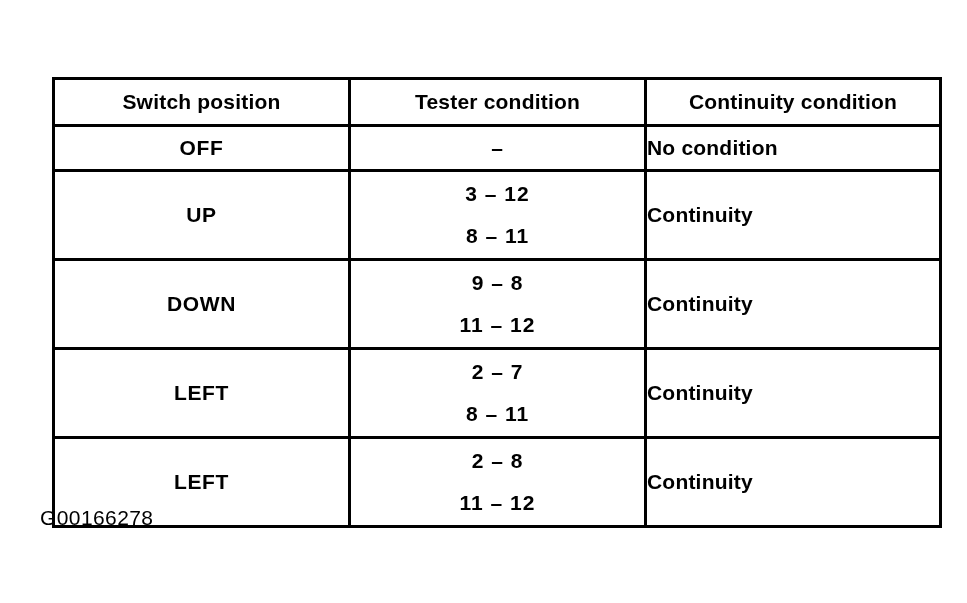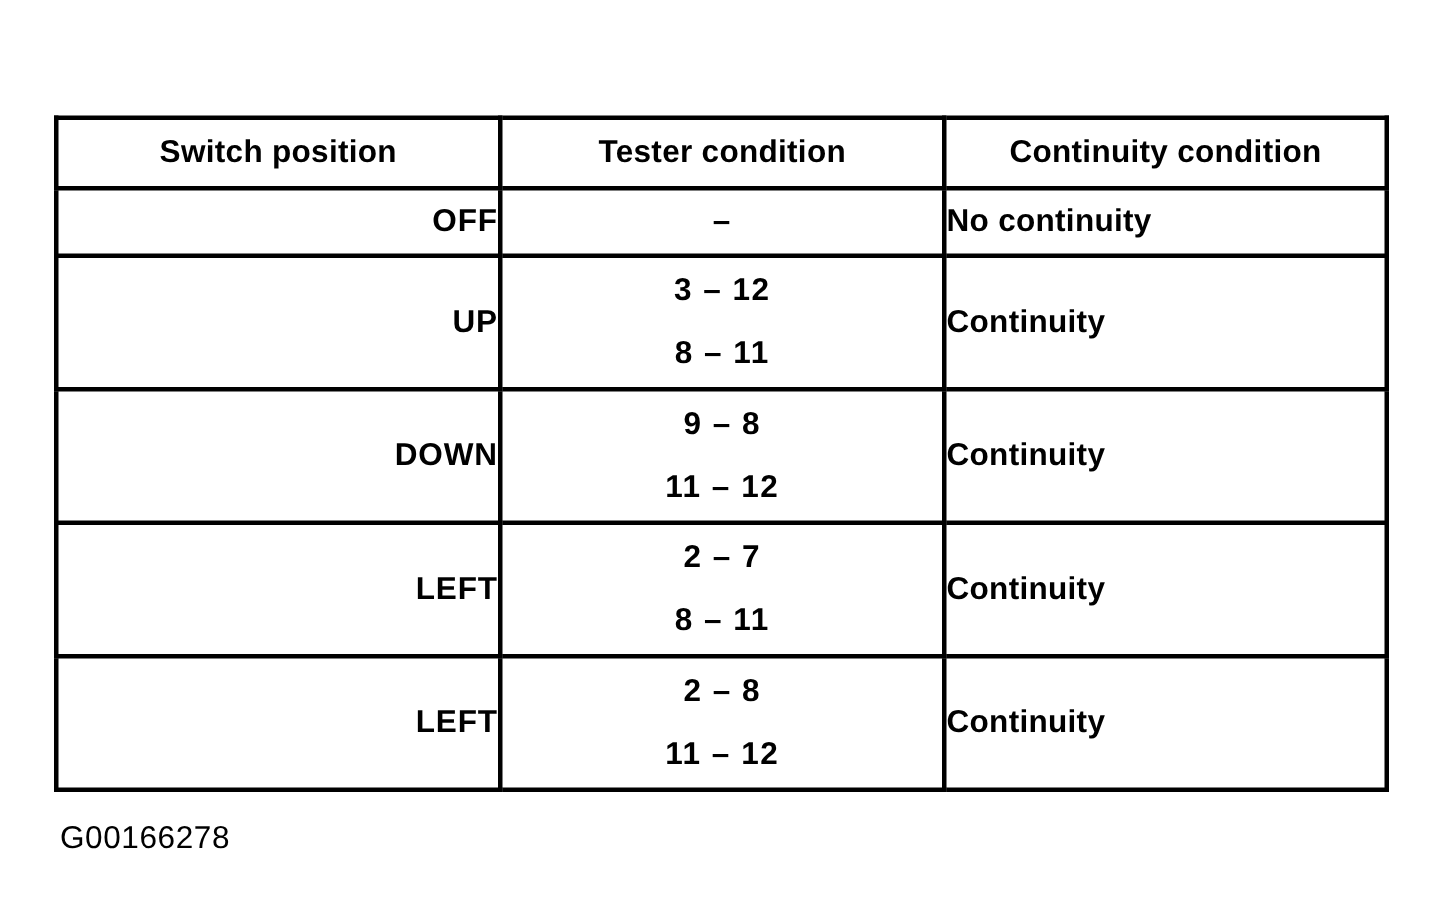--- a/index.html
+++ b/index.html
@@ -11,21 +11,21 @@
     width: 967px;
     height: 603px;
     position: relative;
     font-family: "Liberation Sans", sans-serif;
     color: #000000;
     overflow: hidden;
   }
 
   #continuity-table {
     position: absolute;
-    left: 36px;
+    left: 52px;
     top: 77px;
     width: 887px;
     border-collapse: collapse;
     table-layout: fixed;
   }
 
   #continuity-table td,
   #continuity-table th {
     border: 3px solid #000000;
     padding: 0;
@@ -41,21 +41,21 @@
 
   .hdr-row th {
     height: 44px;
     text-align: center;
     font-size: 21px;
     letter-spacing: 0.2px;
     font-weight: bold;
   }
 
   .cell-switch {
-    text-align: right;
+    text-align: center;
     font-size: 21px;
     letter-spacing: 0.6px;
   }
 
   .cell-tester {
     text-align: center;
     font-size: 21px;
   }
 
   .cell-tester .line {
@@ -77,21 +77,20 @@
   #figure-caption {
     position: absolute;
     left: 40px;
     top: 506px;
     font-family: "Liberation Sans", sans-serif;
     font-size: 21px;
     font-weight: normal;
     letter-spacing: 0.4px;
     color: #000000;
     white-space: nowrap;
-    margin-top: 41px;
   }
 </style>
 </head>
 <body>
 
 <table id="continuity-table">
   <colgroup>
     <col class="c-switch">
     <col class="c-tester">
     <col class="c-cond">
@@ -104,21 +103,21 @@
       <th>Continuity condition</th>
     </tr>
   </thead>
 
   <tbody>
     <tr class="row-off">
       <td class="cell-switch">OFF</td>
       <td class="cell-tester">
         <div class="line">–</div>
       </td>
-      <td class="cell-cond">No continuity</td>
+      <td class="cell-cond">No condition</td>
     </tr>
 
     <tr class="row-data">
       <td class="cell-switch">UP</td>
       <td class="cell-tester">
         <div class="line">3 – 12</div>
         <div class="line">8 – 11</div>
       </td>
       <td class="cell-cond">Continuity</td>
     </tr>

